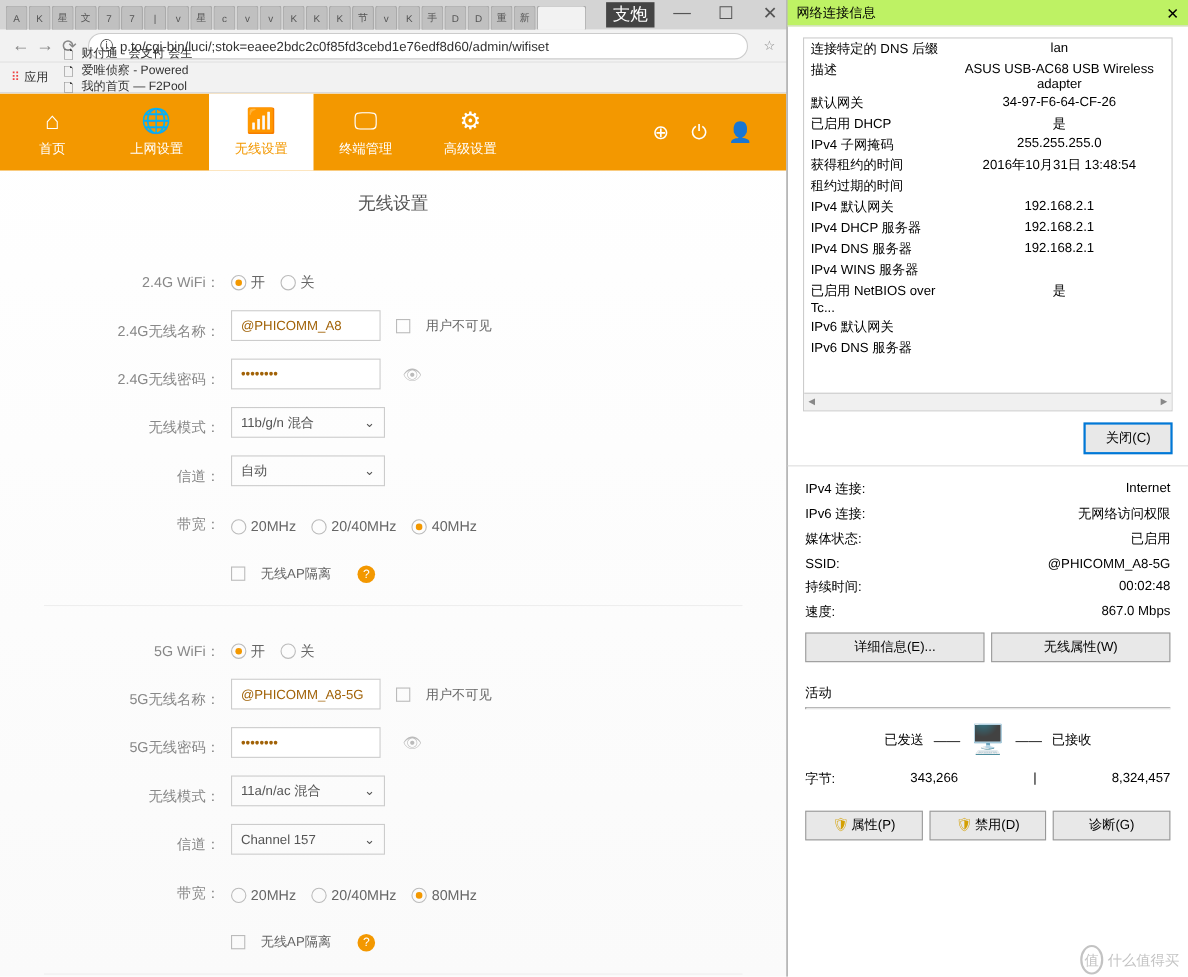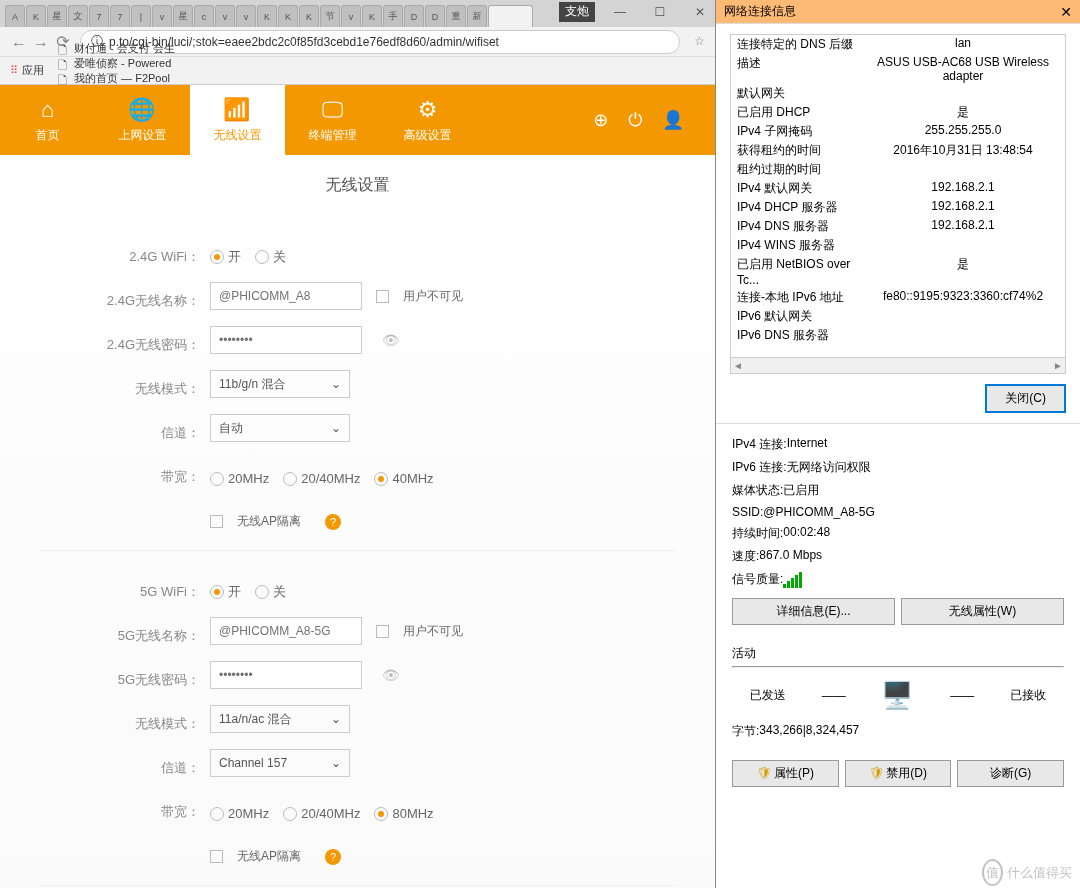--- a/index.html
+++ b/index.html
@@ -2,21 +2,21 @@
 <html><head>
 <meta charset="utf-8">
 <style>
 * { margin: 0; padding: 0; box-sizing: border-box; font-family: "Microsoft YaHei", Arial, sans-serif; }
 body { width: 1080px; height: 888px; overflow: hidden; background: #fff; position: relative; font-size: 12px; }
 
 
 .browser-tabs { height: 27px; background: #d4d4d4; display: flex; align-items: flex-end; padding-left: 5px; }
 .tab-mini { width: 20px; height: 22px; background: #c0c0c0; border-radius: 3px 3px 0 0; margin-right: 1px; font-size: 9px; display: flex; align-items: center; justify-content: center; color: #555; border: 1px solid #aaa; border-bottom: none; }
 .tab-active { width: 45px; background: #f2f2f2; }
-.win-controls { position: absolute; right: 365px; top: 2px; display: flex; gap: 10px; font-size: 12px; color: #555; }
+.win-controls { position: absolute; right: 365px; top: 2px; display: flex; gap: 10px; font-size: 16px; color: #555; }
 .win-btn { width: 30px; height: 20px; display: flex; align-items: center; justify-content: center; cursor: pointer; }
 
 .addr-bar { height: 30px; background: #f2f2f2; display: flex; align-items: center; padding: 0 8px; border-bottom: 1px solid #ddd; }
 .nav-arrow { width: 22px; height: 22px; color: #888; font-size: 16px; display: flex; align-items: center; justify-content: center; }
 .url-box { flex: 1; height: 24px; border: 1px solid #ccc; border-radius: 12px; padding: 0 10px; font-size: 12px; color: #333; display: flex; align-items: center; margin: 0 6px; max-width: 600px; background: #fff; }
 .addr-icons { display: flex; gap: 10px; margin-left: 8px; }
 .addr-icon { width: 16px; height: 16px; color: #888; }
 
 .bookmarks { height: 28px; background: #f2f2f2; display: flex; align-items: center; padding: 0 10px; gap: 14px; font-size: 11px; color: #333; border-bottom: 1px solid #ccc; }
 .bm-item { display: flex; align-items: center; gap: 4px; }
@@ -33,55 +33,55 @@
 
 .router-content { padding: 20px 40px; color: #666; }
 .page-title { text-align: center; font-size: 16px; color: #555; margin-bottom: 40px; }
 .section-label { color: #f39800; font-size: 14px; text-align: right; width: 170px; display: inline-block; }
 .form-row { display: flex; align-items: flex-end; margin-bottom: 14px; min-height: 30px; }
 .row-label { width: 170px; text-align: right; padding-right: 10px; color: #888; font-size: 13px; }
 .row-field { display: flex; align-items: center; gap: 14px; }
 .radio-opt { display: flex; align-items: center; gap: 4px; font-size: 13px; color: #666; }
 .radio { width: 14px; height: 14px; border: 1px solid #bbb; border-radius: 50%; display: inline-flex; align-items: center; justify-content: center; }
 .radio.checked::after { content: ""; width: 6px; height: 6px; background: #f39800; border-radius: 50%; }
-.text-input { width: 152px; height: 28px; border: 1px solid #ccc; padding: 0 8px; font-size: 12px; color: #737373; }
+.text-input { width: 136px; height: 28px; border: 1px solid #ccc; padding: 0 8px; font-size: 12px; color: #a16207; }
 .select-box { width: 140px; height: 28px; border: 1px solid #ccc; padding: 0 8px; font-size: 12px; color: #555; display: flex; align-items: center; justify-content: space-between; }
 .chkbox { width: 13px; height: 13px; border: 1px solid #bbb; display: inline-block; }
 .help-dot { width: 16px; height: 16px; background: #f39800; color: #fff; border-radius: 50%; display: inline-flex; align-items: center; justify-content: center; font-size: 11px; margin-left: 10px; }
 .eye-icon { color: #bbb; font-size: 14px; margin-left: 6px; }
 hr.sep { border: none; border-top: 1px solid #eee; margin: 20px 0; }
 
 
 .win-dialog { position: absolute; right: 0; top: 0; width: 365px; height: 888px; background: #fff; border-left: 1px solid #888; }
-.dlg-title { height: 24px; background: #fdba74; display: flex; align-items: center; padding: 0 8px; font-size: 12px; border-bottom: 1px solid #ddd; }
+.dlg-title { height: 24px; background: #bef264; display: flex; align-items: center; padding: 0 8px; font-size: 12px; border-bottom: 1px solid #ddd; }
 .dlg-close { margin-left: auto; font-size: 14px; cursor: pointer; }
 .dlg-body { padding: 10px 14px; font-size: 12px; }
 .dlg-label { margin-bottom: 6px; color: #000; }
 .prop-table { border: 1px solid #ccc; width: 100%; height: 340px; overflow: hidden; position: relative; }
 .prop-header { display: flex; border-bottom: 1px solid #ccc; background: #fff; }
 .prop-header div { padding: 3px 6px; font-size: 12px; }
 .prop-col1 { width: 130px; border-right: 1px solid #eee; }
 .prop-rows { }
 .prop-row { display: flex; font-size: 12px; }
 .prop-row .c1 { width: 130px; padding: 1px 6px; }
 .prop-row .c2 { flex: 1; padding: 1px 6px; text-align: center; }
 .h-scroll { position: absolute; bottom: 0; left: 0; right: 0; height: 16px; background: #f0f0f0; border-top: 1px solid #ccc; display: flex; justify-content: space-between; padding: 0 2px; color: #888; font-size: 10px; align-items: center; }
 .dlg-btn { border: 1px solid #999; padding: 4px 18px; font-size: 12px; background: #e8e8e8; }
 .dlg-btn.focus { border: 2px solid #0078d7; }
 .btn-row { text-align: right; margin-top: 10px; }
 
 
 .status-panel { padding: 12px 16px; font-size: 12px; border-top: 1px solid #ddd; }
-.status-row { display: flex; margin-bottom: 6px; }
+.status-row { display: flex; justify-content: space-between; margin-bottom: 6px; }
 .signal-bars { display: inline-flex; align-items: flex-end; gap: 1px; }
 .signal-bars span { width: 3px; background: #0a0; display: inline-block; }
 .btn-group { display: flex; gap: 6px; margin-top: 10px; }
 .btn-group .dlg-btn { flex: 1; text-align: center; }
 .activity { margin-top: 20px; }
-.activity-graph { display: flex; align-items: center; justify-content: center; gap: 36px; margin: 12px 0; text-align: right; }
+.activity-graph { display: flex; align-items: center; justify-content: center; gap: 9px; margin: 12px 0; text-align: right; }
 .shield { color: #d4a000; font-size: 12px; margin-right: 2px; }
 
 .watermark { position: absolute; right: 8px; bottom: 6px; color: #aaa; font-size: 13px; opacity: .7; }
 .layout { display: flex; }
 </style>
 </head>
 <body>
 
 <div class="browser-tabs" id="tabstrip">
     <div class="tab-mini">A</div>
@@ -342,20 +342,21 @@
           <div class="prop-row">
             <div class="c1">连接特定的 DNS 后缀</div>
             <div class="c2">lan</div>
           </div>
           <div class="prop-row">
             <div class="c1">描述</div>
             <div class="c2">ASUS USB-AC68 USB Wireless adapter</div>
           </div>
           <div class="prop-row">
             <div class="c1">默认网关</div>
+            <div class="c2">34-97-F6-64-CF-26</div>
           </div>
           <div class="prop-row">
             <div class="c1">已启用 DHCP</div>
             <div class="c2">是</div>
           </div>
           <div class="prop-row">
             <div class="c1">IPv4 子网掩码</div>
             <div class="c2">255.255.255.0</div>
           </div>
           <div class="prop-row">
@@ -377,24 +378,20 @@
             <div class="c1">IPv4 DNS 服务器</div>
             <div class="c2">192.168.2.1</div>
           </div>
           <div class="prop-row">
             <div class="c1">IPv4 WINS 服务器</div>
             <div class="c2"></div>
           </div>
           <div class="prop-row">
             <div class="c1">已启用 NetBIOS over Tc...</div>
             <div class="c2">是</div>
-          </div>
-          <div class="prop-row">
-            <div class="c1">连接-本地 IPv6 地址</div>
-            <div class="c2">fe80::9195:9323:3360:cf74%2</div>
           </div>
           <div class="prop-row">
             <div class="c1">IPv6 默认网关</div>
             <div class="c2"></div>
           </div>
           <div class="prop-row">
             <div class="c1">IPv6 DNS 服务器</div>
             <div class="c2"></div>
           </div>
         </div>
@@ -426,30 +423,20 @@
         </div>
         <div class="status-row">
           <span>持续时间:</span>
           <span>00:02:48</span>
         </div>
         <div class="status-row">
           <span>速度:</span>
           <span>867.0 Mbps</span>
         </div>
       </div>
-    <div class="status-row">
-        <span>信号质量:</span>
-      <span class="signal-bars">
-          <span style="height:4px"></span>
-          <span style="height:7px"></span>
-          <span style="height:10px"></span>
-          <span style="height:13px"></span>
-          <span style="height:16px"></span>
-        </span>
-    </div>
     <div class="btn-group">
       <button class="dlg-btn">详细信息(E)...</button>
       <button class="dlg-btn">无线属性(W)</button>
     </div>
     <div class="activity">
       <div>活动</div>
       <hr style="margin:4px 0">
       <div class="activity-graph">
         <span>已发送</span>
           <span>——</span>

